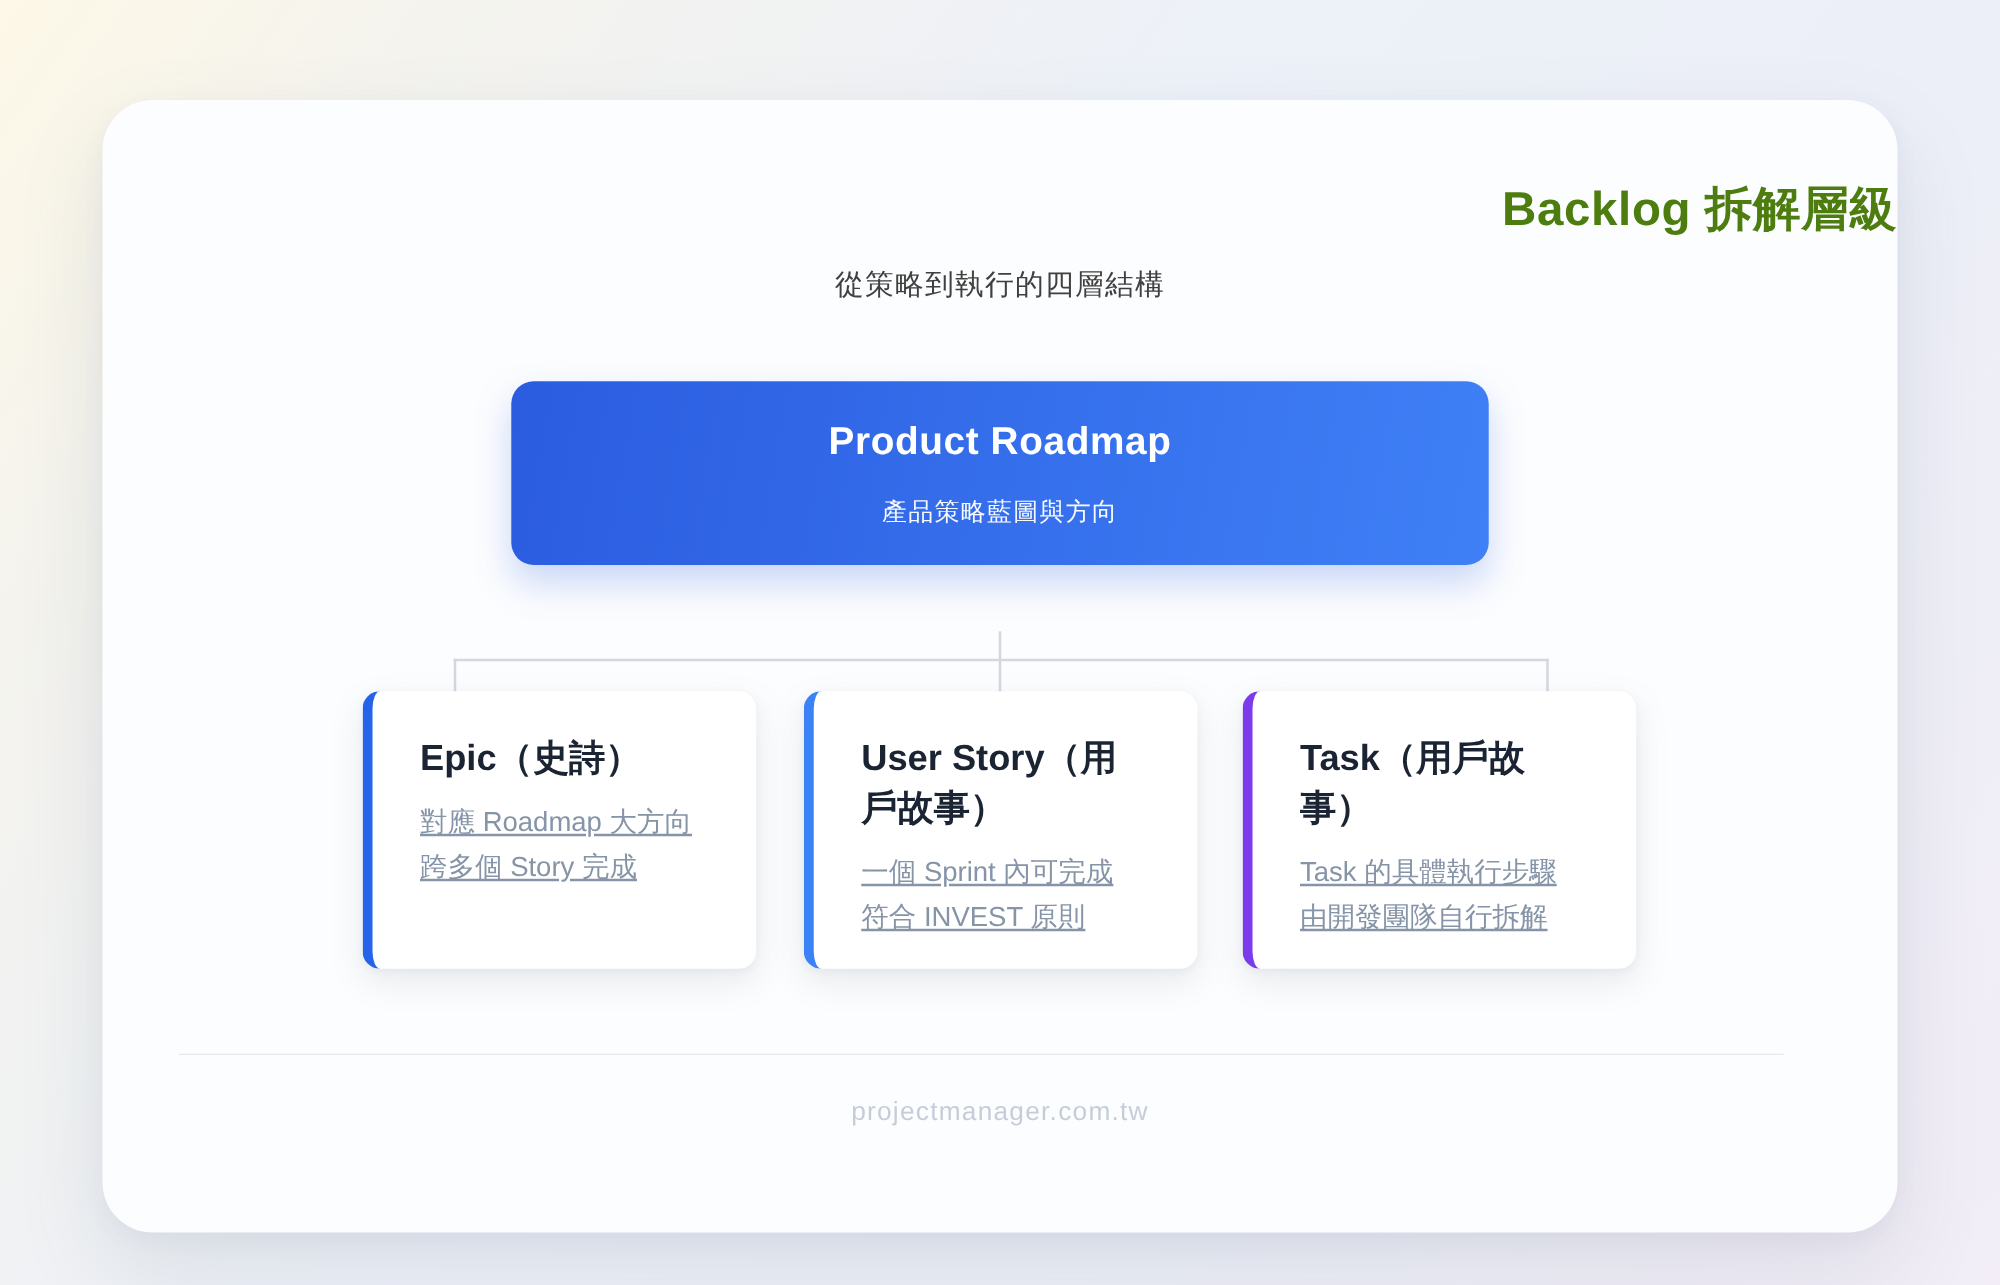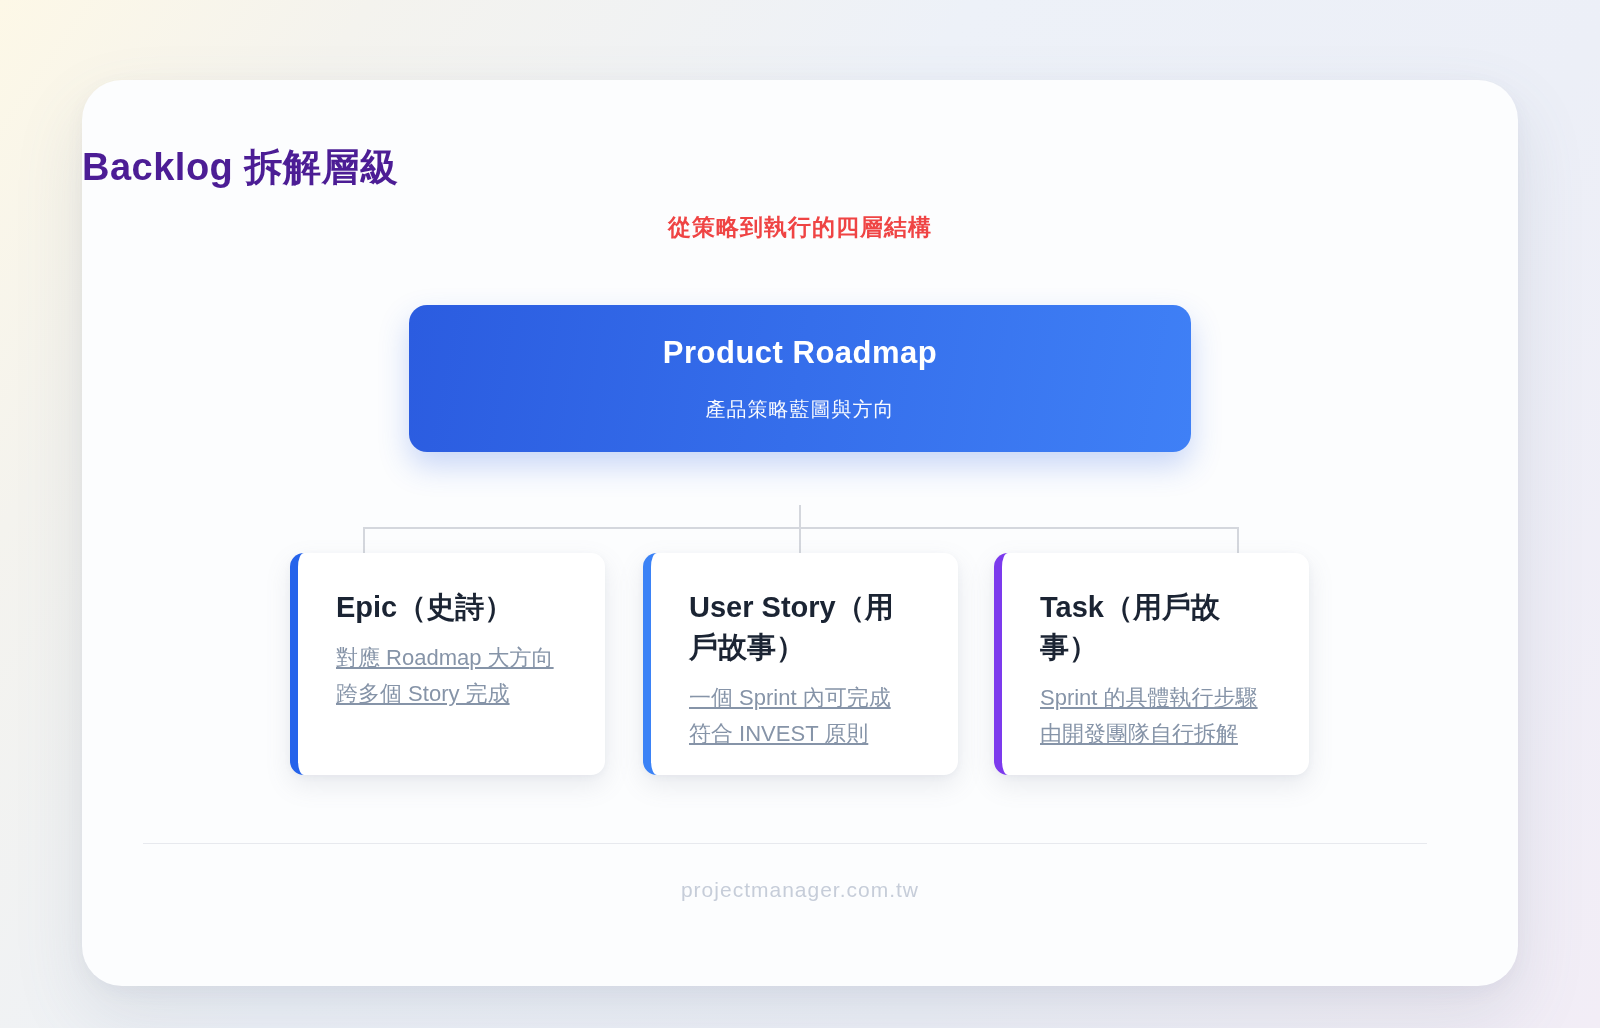--- a/index.html
+++ b/index.html
@@ -14,34 +14,33 @@
     position: absolute;
     left: 82px; top: 80px;
     width: 1436px; height: 906px;
     background: #fcfdfe;
     border-radius: 40px;
     box-shadow: 0 30px 70px rgba(100, 110, 135, 0.14), 0 6px 18px rgba(100,110,135,0.06);
   }
   .page-title {
     position: absolute;
     top: 62px; left: 0; width: 100%;
-    text-align: left;
+    text-align: right;
     font-size: 38px;
     font-weight: 700;
-    color: #4c1d95;
+    color: #4d7c0f;
     letter-spacing: 0.5px;
   }
   .page-subtitle {
     position: absolute;
     top: 132px; left: 0; width: 100%;
     text-align: center;
     font-size: 23px;
-    color: #ef4444;
+    color: #404040;
     letter-spacing: 1px;
-    font-weight: bold;
   }
   .root-node {
     position: absolute;
     left: 327px; top: 225px;
     width: 782px; height: 147px;
     border-radius: 18px;
     display: flex;
     flex-direction: column;
     align-items: center;
     justify-content: center;
@@ -139,21 +138,21 @@
       <div class="child-title">User Story（用戶故事）</div>
       <div class="child-body">
         <div>一個 Sprint 內可完成</div>
         <div>符合 INVEST 原則</div>
       </div>
     </div>
 
     <div class="child-card pos-2" style="border-left-color: rgb(124, 58, 237);">
       <div class="child-title">Task（用戶故事）</div>
       <div class="child-body">
-        <div>Sprint 的具體執行步驟</div>
+        <div>Task 的具體執行步驟</div>
         <div>由開發團隊自行拆解</div>
       </div>
     </div>
 
   </div>
 
   <div class="footer-divider"></div>
   <div class="footer-text">projectmanager.com.tw</div>
 
 </div>

